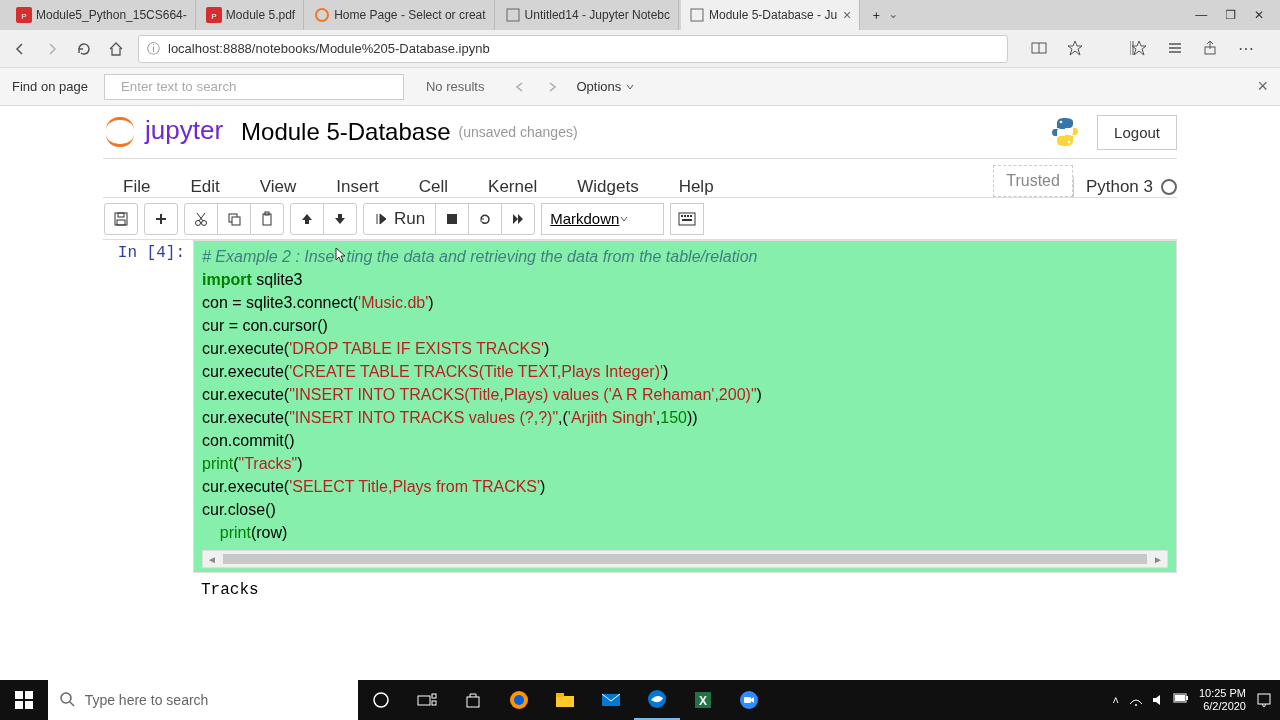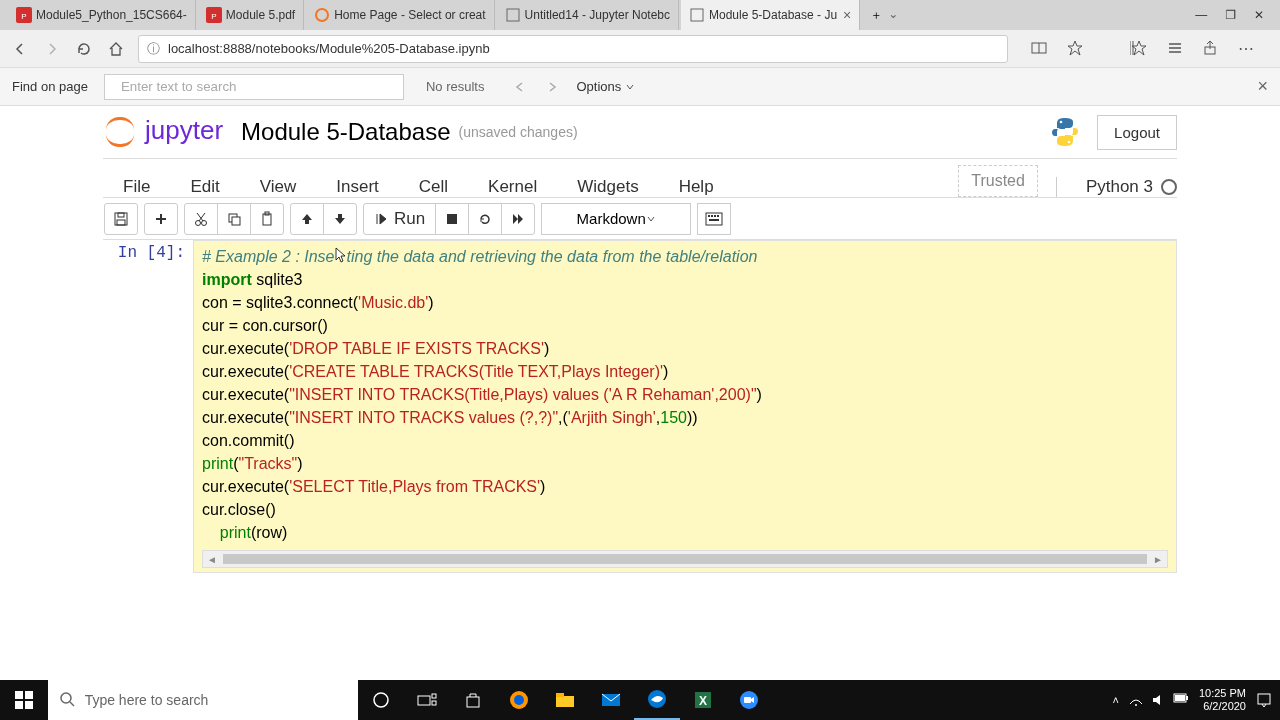--- a/index.html
+++ b/index.html
@@ -41,40 +41,40 @@
 .jp-title { font-size: 24px; color: #000; margin-left: 18px; }
 .jp-unsaved { font-size: 14px; color: #999; margin-left: 8px; }
 .jp-right { margin-left: auto; display: flex; align-items: center; gap: 14px; }
 .py-logo { width: 36px; height: 36px; }
 .logout-btn { border: 1px solid #ccc; padding: 8px 16px; font-size: 15px; color: #333; background: #fff; }
 
 
 .jp-menubar { height: 40px; display: flex; align-items: flex-end; border-top: 1px solid #ddd; border-bottom: 1px solid #ddd; }
 .menu-item { padding: 0 20px; font-size: 17px; color: #333; }
 .trusted { margin-left: auto; border: 1px dashed #ccc; padding: 6px 12px; color: #888; font-size: 16px; }
-.kernel-ind { margin-left: 18px; font-size: 17px; color: #333; display: flex; align-items: center; gap: 8px; border-left: 1px solid #ccc; padding-left: 29px; }
+.kernel-ind { margin-left: 0; font-size: 17px; color: #333; display: flex; align-items: center; gap: 8px; border-left: 1px solid #ccc; padding-left: 12px; }
 .kernel-circle { width: 16px; height: 16px; border: 2px solid #666; border-radius: 50%; }
 
 
 .jp-toolbar { height: 42px; display: flex; align-items: center; padding: 4px 1px; gap: 6px; border-bottom: 1px solid #ddd; }
 .tb-btn { border: 1px solid #ccc; background: #fff; width: 34px; height: 32px; display: flex; align-items: center; justify-content: center; font-size: 14px; color: #333; }
 .tb-btn.run { width: auto; padding: 0 10px; gap: 6px; font-size: 17px; }
 .tb-group { display: flex; }
 .tb-group .tb-btn { border-radius: 0; margin-left: -1px; }
 .tb-group .tb-btn:first-child { border-radius: 3px 0 0 3px; margin-left: 0; }
 .tb-group .tb-btn:last-child { border-radius: 0 3px 3px 0; }
 .tb-btn.solo { border-radius: 3px; }
-.cell-type { border: 1px solid #ccc; height: 32px; width: 150px; padding: 0 8px; font-size: 15px; display: flex; align-items: center; justify-content: center; }
+.cell-type { border: 1px solid #ccc; height: 32px; width: 123px; padding: 0 8px; font-size: 15px; display: flex; align-items: center; justify-content: flex-start; text-decoration: underline; }
 .cmd-palette { border: 1px solid #ccc; width: 34px; height: 32px; display: flex; align-items: center; justify-content: center; }
 
 
 .cell-area { padding: 0; position: relative; }
 .cell { display: flex; }
 .prompt { width: 90px; text-align: right; padding: 4px 8px 0 0; font-family: 'Courier New', monospace; font-size: 16px; color: #303F9F; }
-.code-body { flex: 1; font-family: 'Courier New', monospace; font-size: 16px; line-height: 23px; padding: 4px 8px; border: 1px solid #e0e0e0; background: #fef9c3; position: relative; overflow: hidden; }
+.code-body { flex: 1; font-family: 'Courier New', monospace; font-size: 16px; line-height: 23px; padding: 4px 8px; border: 1px solid #e0e0e0; background: #86efac; position: relative; overflow: hidden; }
 .code-line { white-space: pre; }
 .c-comment { color: #408080; font-style: italic; }
 .c-kw { color: #008000; font-weight: bold; }
 .c-str { color: #BA2121; }
 .c-num { color: #008000; }
 .c-builtin { color: #008000; }
 .cell-scroll { height: 18px; background: #f0f0f0; display: flex; align-items: center; margin-top: 6px; border: 1px solid #ddd; }
 .cell-scroll-left, .cell-scroll-right { width: 18px; text-align: center; color: #888; font-size: 10px; }
 .cell-scroll-thumb { flex: 1; height: 10px; background: #c8c8c8; margin: 0 2px; }
 .output { font-family: 'Courier New', monospace; font-size: 16px; padding: 8px 8px 0 8px; }
@@ -387,20 +387,24 @@
 <div class="code-line"><span>cur.execute(</span><span class="c-str">'SELECT Title,Plays from TRACKS'</span><span>)</span></div>
 <div class="code-line"><span>cur.close()</span></div>
 <div class="code-line"><span>    </span><span class="c-builtin">print</span><span>(row)</span></div>
         <div class="cell-scroll">
           <div class="cell-scroll-left">◄</div>
           <div class="cell-scroll-thumb"></div>
           <div class="cell-scroll-right">►</div>
         </div>
       </div>
     </div>
+    <div class="cell">
+      <div class="prompt"></div>
+      <div class="output">Tracks</div>
+    </div>
   </div>
 </div>
 
 <div class="taskbar">
   <div class="start-btn">
     <div class="win-grid">
         <span></span>
         <span></span>
         <span></span>
         <span></span>

